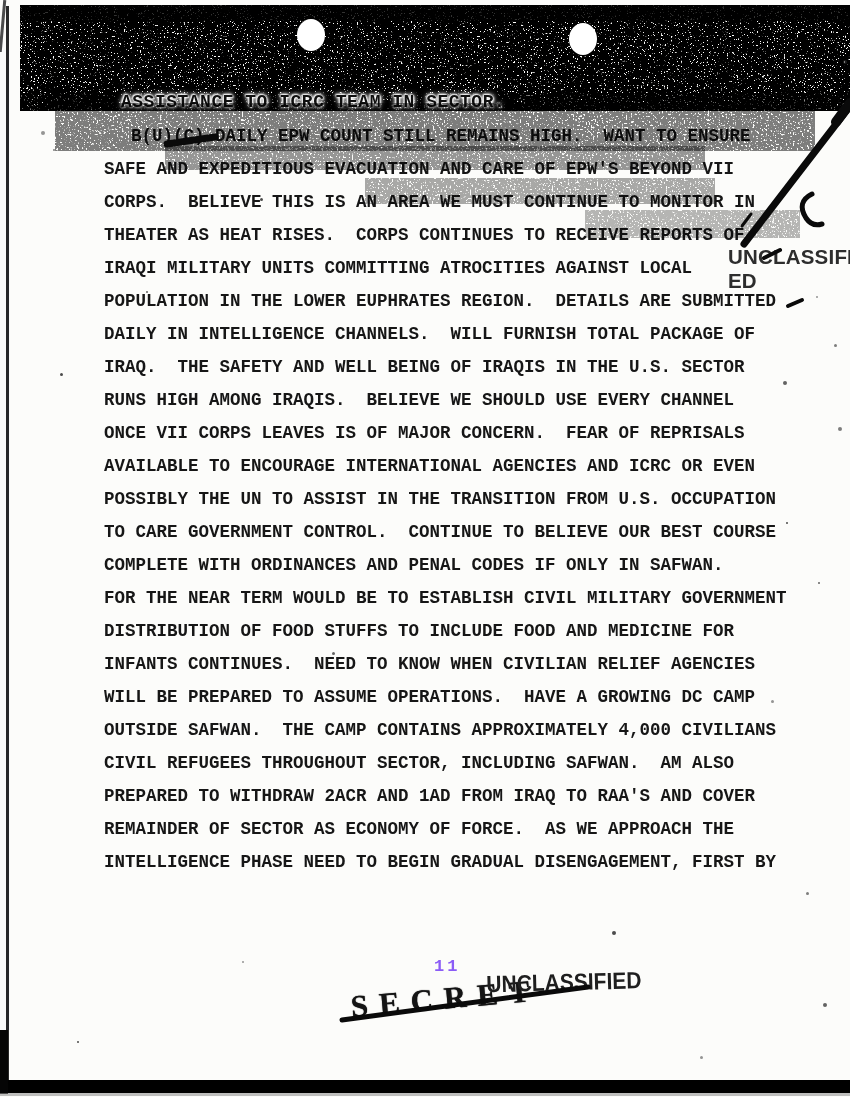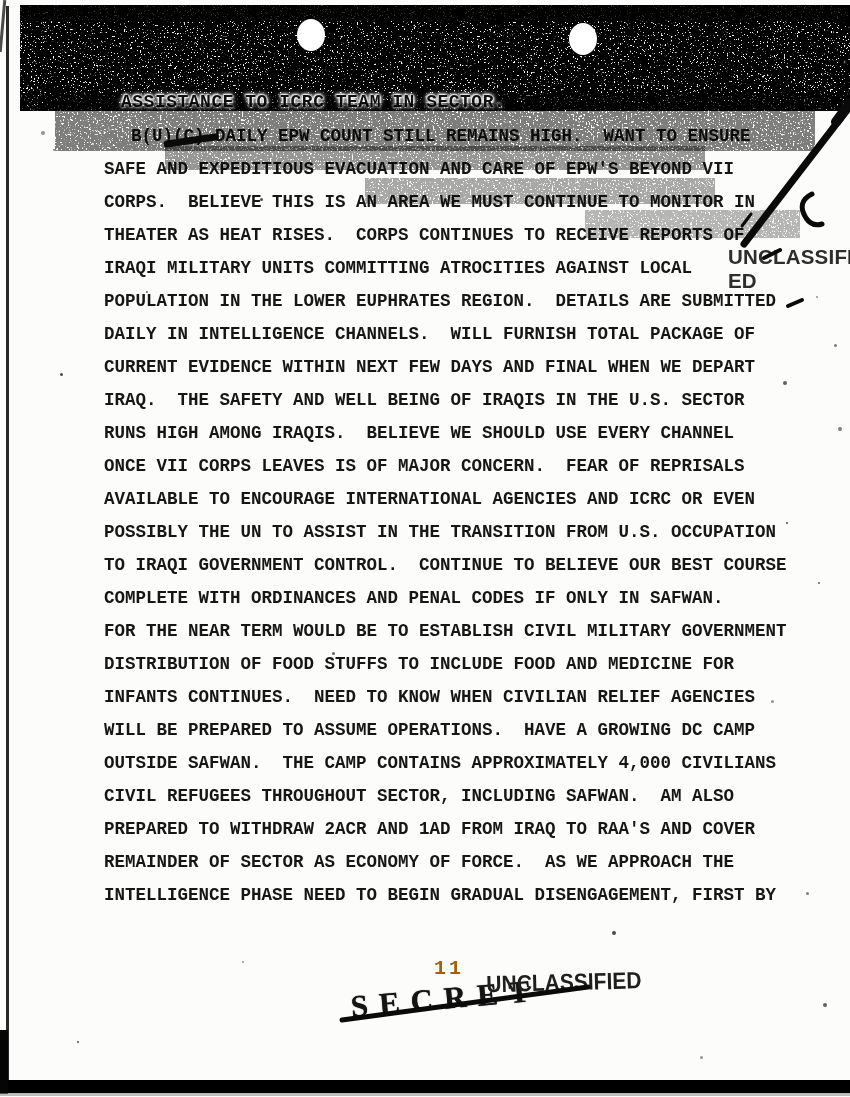--- a/index.html
+++ b/index.html
@@ -41,21 +41,21 @@
   }
   .secret-stamp{
     position:absolute;left:351px;top:989px;z-index:5;
     font-family:"Liberation Serif","DejaVu Serif",serif;
     font-size:31px;font-weight:700;letter-spacing:11px;color:#141414;
     transform:rotate(-5deg);transform-origin:left center;
     text-shadow:0 0 1px #141414;
   }
   .page-number{
     position:absolute;left:434px;top:957px;z-index:5;
-    font-size:20px;font-weight:700;letter-spacing:3px;color:#a16207;
+    font-size:17px;font-weight:700;letter-spacing:3px;color:#8b5cf6;
   }
   
   .edge-left{position:absolute;left:6px;top:6px;width:3px;height:1080px;background:#0a0a0a;opacity:.88;z-index:7;}
   .edge-left-bottom{position:absolute;left:0;top:1030px;width:8px;height:64px;background:#050505;z-index:7;}
   .edge-top-left{position:absolute;left:1px;top:0;width:3px;height:52px;background:#000;opacity:.7;transform:rotate(5deg);z-index:7;}
   .edge-bottom{position:absolute;left:8px;top:1080px;width:842px;height:13px;background:#000;z-index:7;}
   .edge-bottom-gray{position:absolute;left:0;top:1093px;width:850px;height:3px;background:#8a8a8a;opacity:.55;z-index:7;}
   
   .pen-overlay{position:absolute;left:0;top:0;z-index:8;pointer-events:none;}
   .speck{position:absolute;background:#2e2e2e;border-radius:50%;z-index:5;}
@@ -100,27 +100,26 @@
 
   <div class="body-text">
     <div class="line first"><span>B(U)</span><span class="struck">(C)</span><span> DAILY EPW COUNT STILL REMAINS HIGH.  WANT TO ENSURE</span></div>
     <div id="lines">
         <div class="line">SAFE AND EXPEDITIOUS EVACUATION AND CARE OF EPW'S BEYOND VII</div>
         <div class="line">CORPS.  BELIEVE THIS IS AN AREA WE MUST CONTINUE TO MONITOR IN</div>
         <div class="line">THEATER AS HEAT RISES.  CORPS CONTINUES TO RECEIVE REPORTS OF</div>
         <div class="line">IRAQI MILITARY UNITS COMMITTING ATROCITIES AGAINST LOCAL</div>
         <div class="line">POPULATION IN THE LOWER EUPHRATES REGION.  DETAILS ARE SUBMITTED</div>
         <div class="line">DAILY IN INTELLIGENCE CHANNELS.  WILL FURNISH TOTAL PACKAGE OF</div>
-        <div class="line">CURRENT EVIDENCE WITHIN NEXT FEW DAYS AND FINAL WHEN WE DEPART</div>
         <div class="line">IRAQ.  THE SAFETY AND WELL BEING OF IRAQIS IN THE U.S. SECTOR</div>
         <div class="line">RUNS HIGH AMONG IRAQIS.  BELIEVE WE SHOULD USE EVERY CHANNEL</div>
         <div class="line">ONCE VII CORPS LEAVES IS OF MAJOR CONCERN.  FEAR OF REPRISALS</div>
         <div class="line">AVAILABLE TO ENCOURAGE INTERNATIONAL AGENCIES AND ICRC OR EVEN</div>
         <div class="line">POSSIBLY THE UN TO ASSIST IN THE TRANSITION FROM U.S. OCCUPATION</div>
-        <div class="line">TO IRAQI GOVERNMENT CONTROL.  CONTINUE TO BELIEVE OUR BEST COURSE</div>
+        <div class="line">TO CARE GOVERNMENT CONTROL.  CONTINUE TO BELIEVE OUR BEST COURSE</div>
         <div class="line">COMPLETE WITH ORDINANCES AND PENAL CODES IF ONLY IN SAFWAN.</div>
         <div class="line">FOR THE NEAR TERM WOULD BE TO ESTABLISH CIVIL MILITARY GOVERNMENT</div>
         <div class="line">DISTRIBUTION OF FOOD STUFFS TO INCLUDE FOOD AND MEDICINE FOR</div>
         <div class="line">INFANTS CONTINUES.  NEED TO KNOW WHEN CIVILIAN RELIEF AGENCIES</div>
         <div class="line">WILL BE PREPARED TO ASSUME OPERATIONS.  HAVE A GROWING DC CAMP</div>
         <div class="line">OUTSIDE SAFWAN.  THE CAMP CONTAINS APPROXIMATELY 4,000 CIVILIANS</div>
         <div class="line">CIVIL REFUGEES THROUGHOUT SECTOR, INCLUDING SAFWAN.  AM ALSO</div>
         <div class="line">PREPARED TO WITHDRAW 2ACR AND 1AD FROM IRAQ TO RAA'S AND COVER</div>
         <div class="line">REMAINDER OF SECTOR AS ECONOMY OF FORCE.  AS WE APPROACH THE</div>
         <div class="line">INTELLIGENCE PHASE NEED TO BEGIN GRADUAL DISENGAGEMENT, FIRST BY</div>

